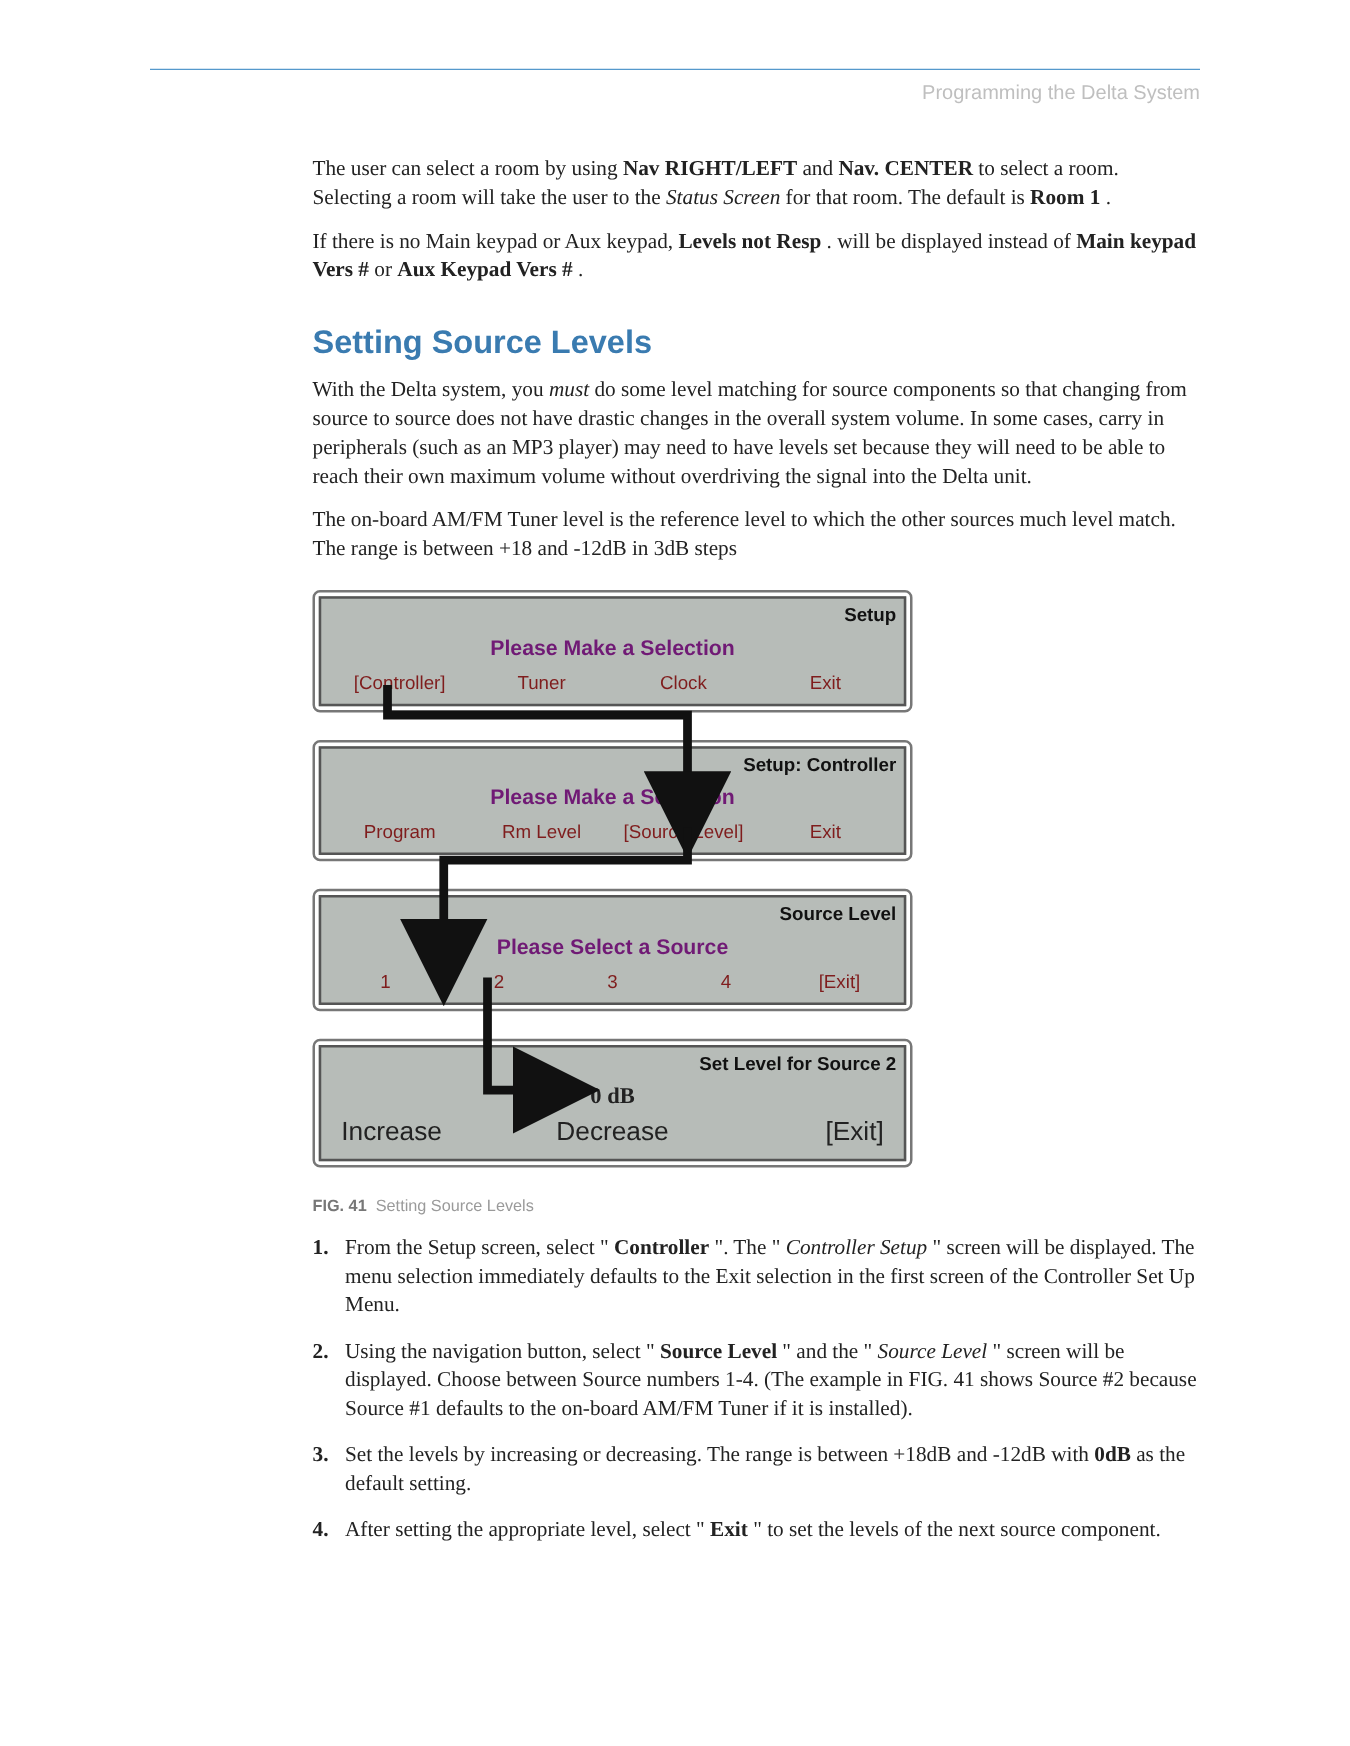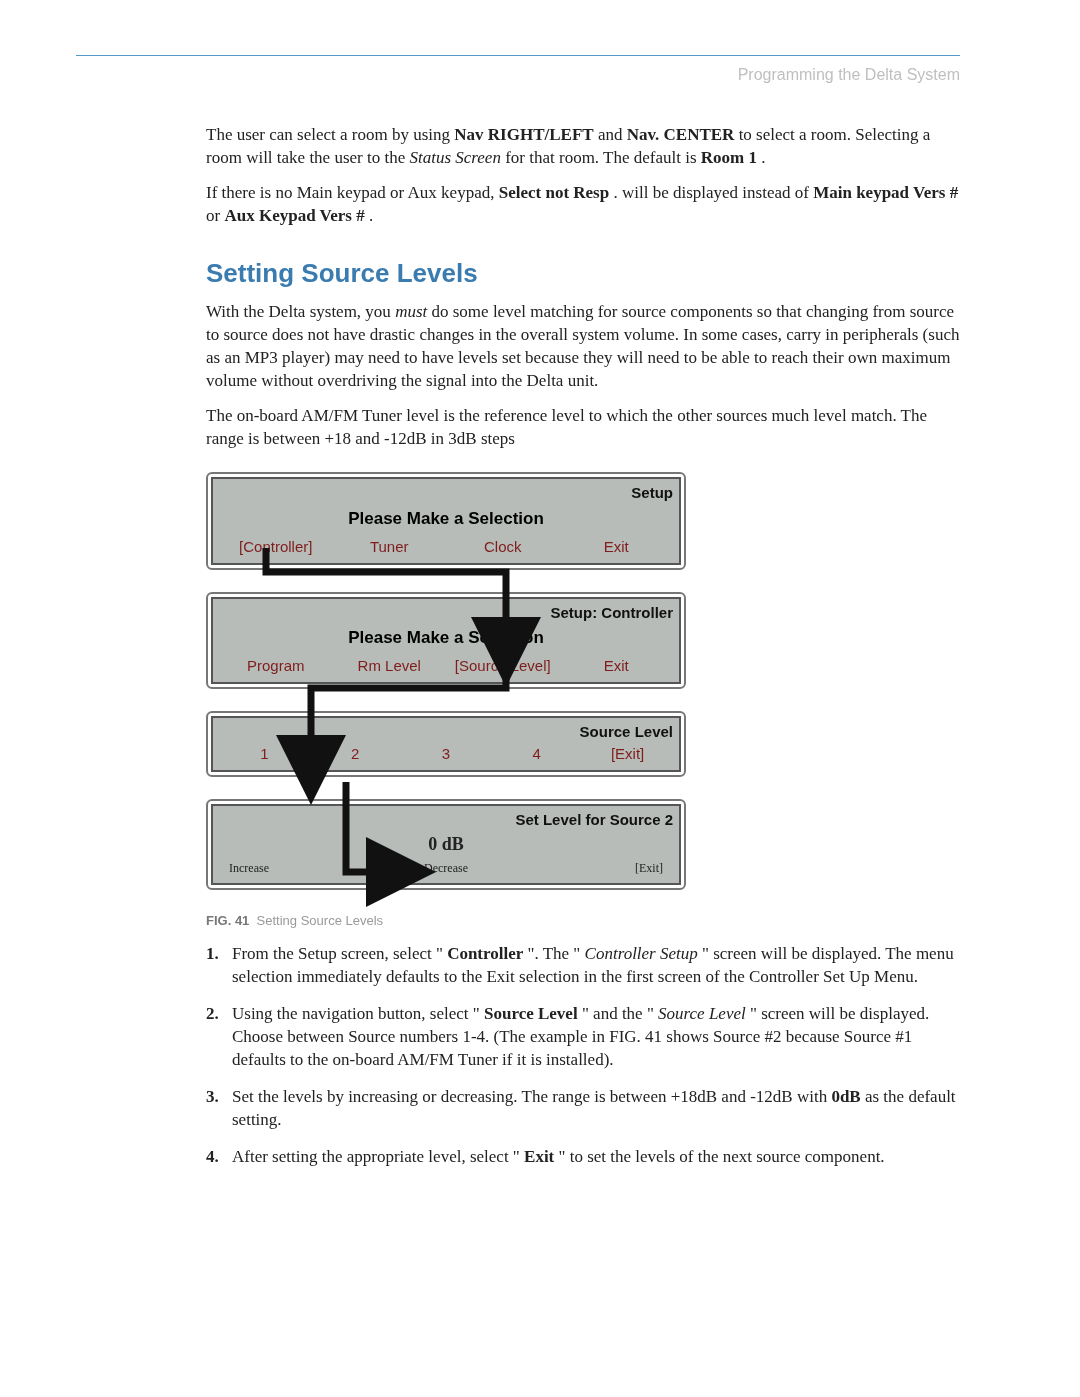--- a/index.html
+++ b/index.html
@@ -6,21 +6,21 @@
     margin: 0;
     padding: 0;
     background: #fff;
     font-family: "Times New Roman", Times, serif;
     color: #222;
     width: 1080px;
   }
   .page {
     width: 1080px;
     box-sizing: border-box;
-    padding: 55px 120px 30px 76px;
+    padding: 55px 120px 30px 120px;
     position: relative;
   }
   .top-rule {
     border-top: 1px solid #5599cc;
     margin-bottom: 10px;
   }
   .top-header {
     text-align: right;
     font-family: "Trebuchet MS", "Gill Sans", Arial, sans-serif;
     font-size: 16px;
@@ -67,43 +67,43 @@
     font-size: 15px;
     font-weight: bold;
     color: #111;
     margin-bottom: 1px;
   }
   .lcd-prompt {
     text-align: center;
     font-family: Arial, Helvetica, sans-serif;
     font-size: 17px;
     font-weight: bold;
-    color: #000000;
+    color: #701a75;
     margin: 4px 0 6px 0;
   }
   .lcd-row {
     display: flex;
     justify-content: space-between;
     font-family: Arial, Helvetica, sans-serif;
     font-size: 15px;
     color: #7f1d1d;
   }
   .lcd-row span { flex: 1; text-align: center; }
   .lcd-val {
     text-align: center;
     font-family: Liberation Serif, serif;
     font-size: 18px;
     font-weight: bold;
     margin: 2px 0 4px 0;
   }
   .lcd-row3 {
     display: flex;
     justify-content: flex-start;
-    font-family: Liberation Serif, serif;
-    font-size: 12px;
+    font-family: Liberation Sans, sans-serif;
+    font-size: 21px;
   }
   .lcd-row3 span { flex:1; text-align:center; }
   .lcd-row3 span:last-child { text-align: right; padding-right: 10px;}
   .lcd-row3 span:first-child { text-align: left; padding-left: 10px;}
 
   
   svg.arrows {
     position: absolute;
     top: 0; left: 0;
     width: 480px;
@@ -158,21 +158,21 @@
       <b>Nav. CENTER</b>
       <span> to select a room. Selecting a room will take the user to the </span>
       <i>Status Screen</i>
       <span> for that room. The default is </span>
       <b>Room 1</b>
       <span>.</span>
     </div>
 
     <div class="para">
       <span>If there is no Main keypad or Aux keypad, </span>
-      <b>Select not Resp</b>
+      <b>Levels not Resp</b>
       <span>. will be displayed instead of </span>
       <b>Main keypad Vers #</b>
       <span> or </span>
       <b>Aux Keypad Vers #</b>
       <span>.</span>
     </div>
 
     <h2 class="section-title">Setting Source Levels</h2>
 
     <div class="para">
@@ -206,20 +206,21 @@
             <span>Rm Level</span>
             <span>[Source Level]</span>
             <span>Exit</span>
           </div>
         </div>
       </div>
 
       <div class="lcd">
         <div class="lcd-inner">
           <div class="lcd-title">Source Level</div>
+          <div class="lcd-prompt">Please Select a Source</div>
           <div class="lcd-row">
             <span>1</span>
             <span>2</span>
             <span>3</span>
             <span>4</span>
             <span>[Exit]</span>
           </div>
         </div>
       </div>
 

